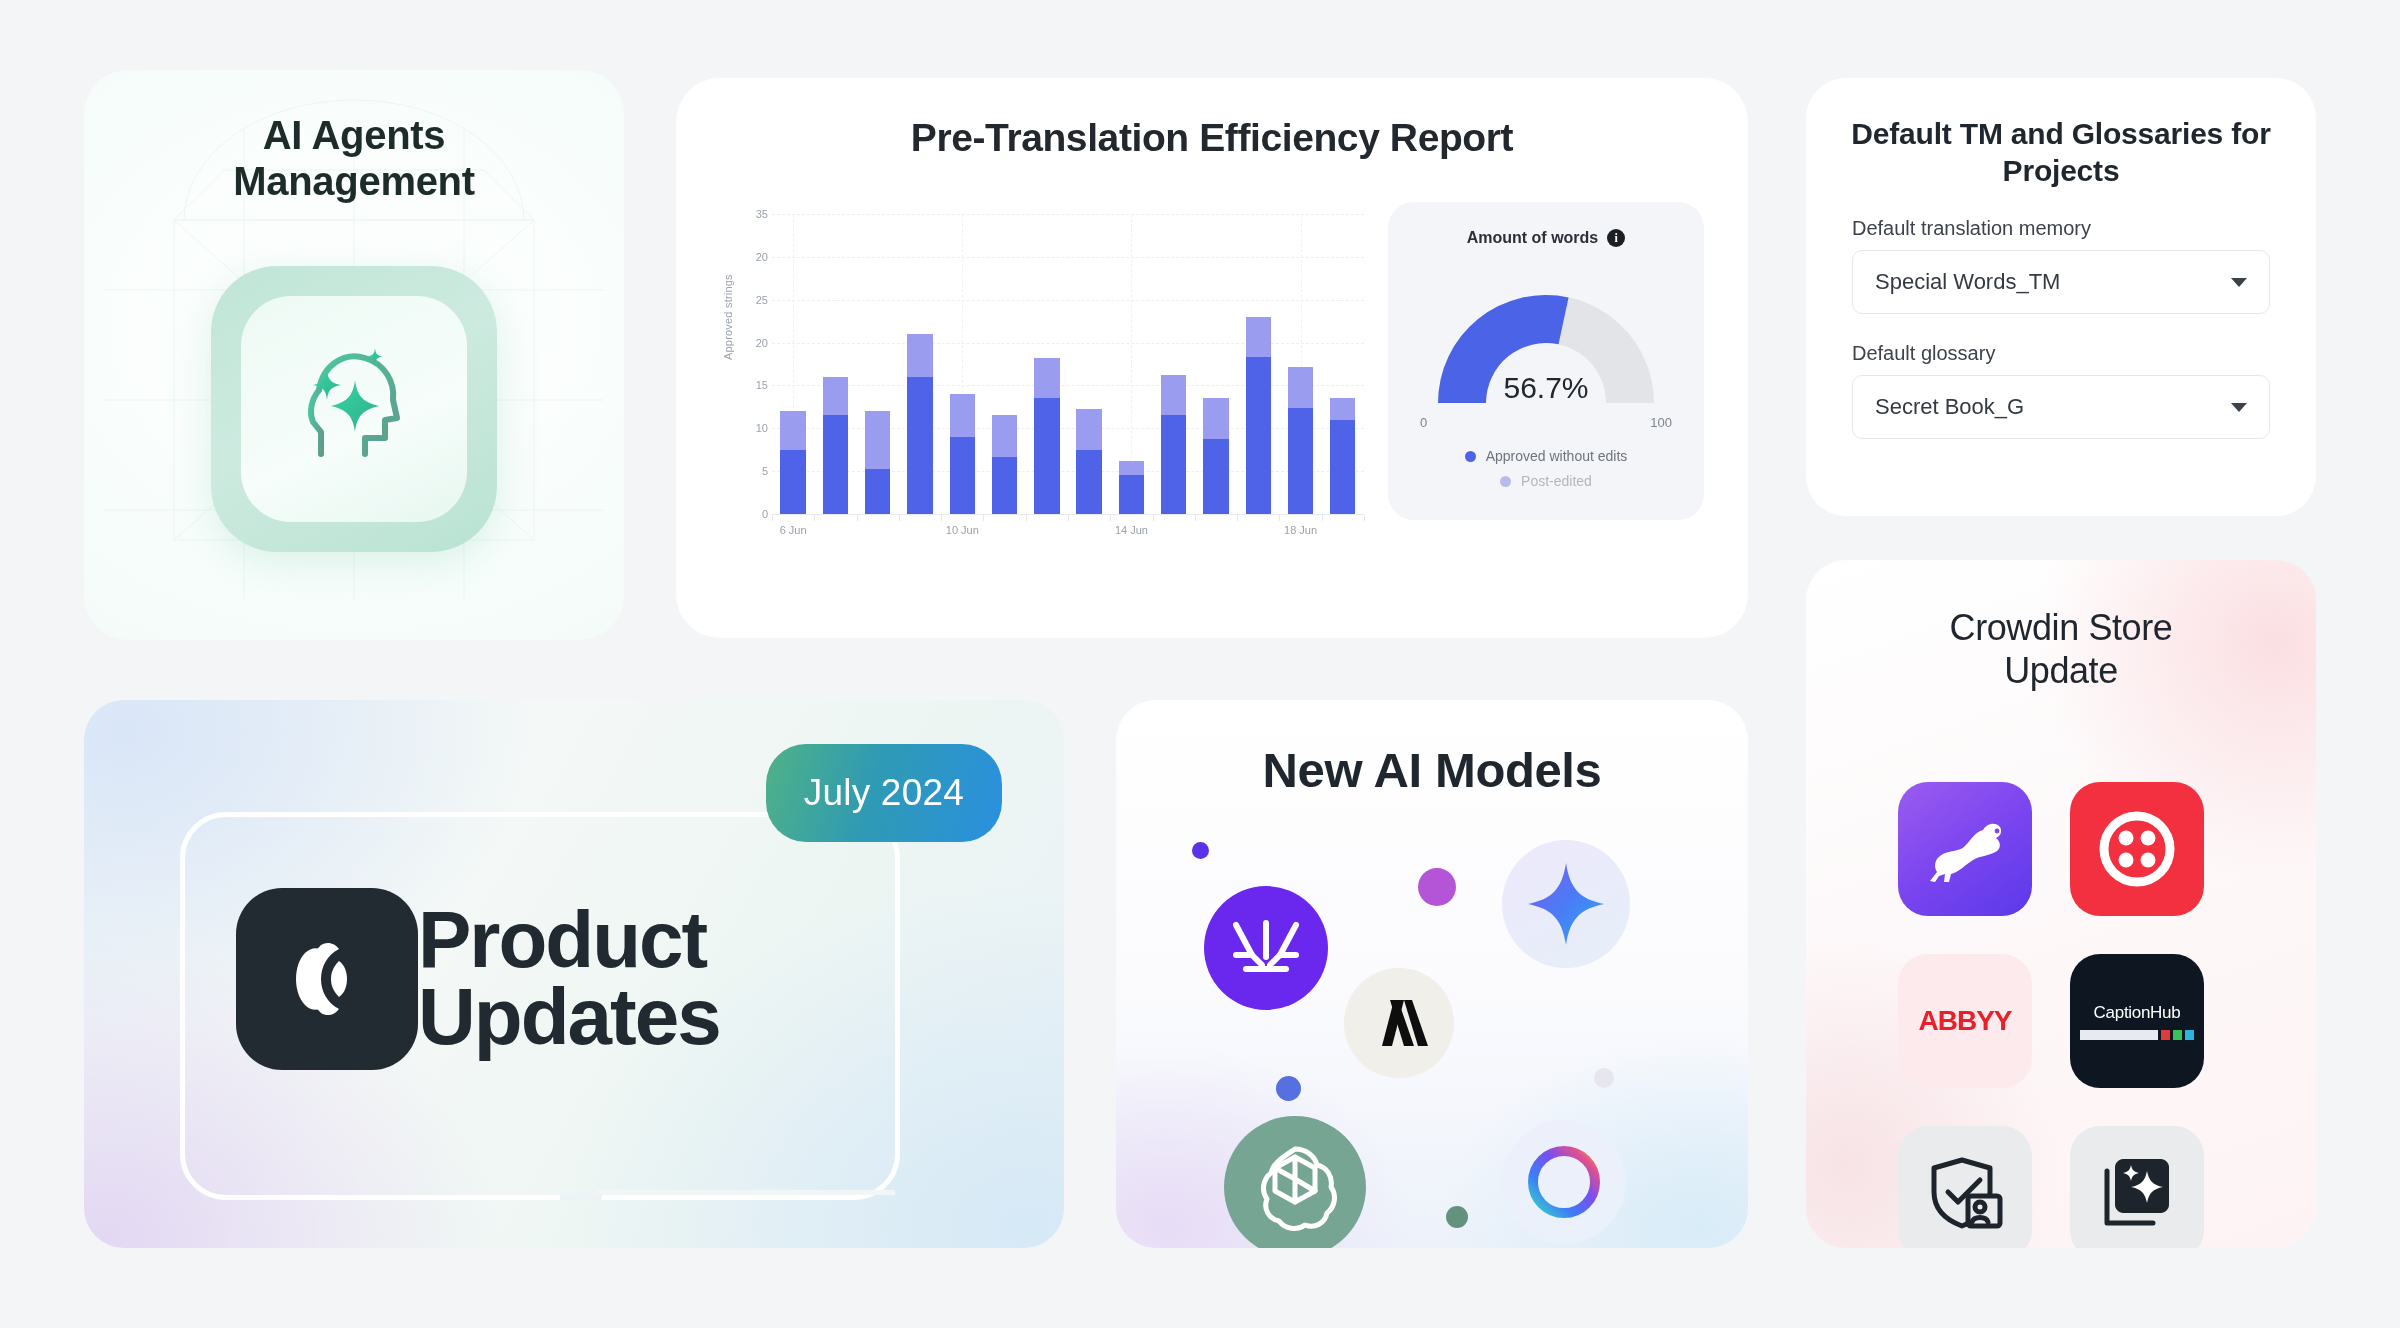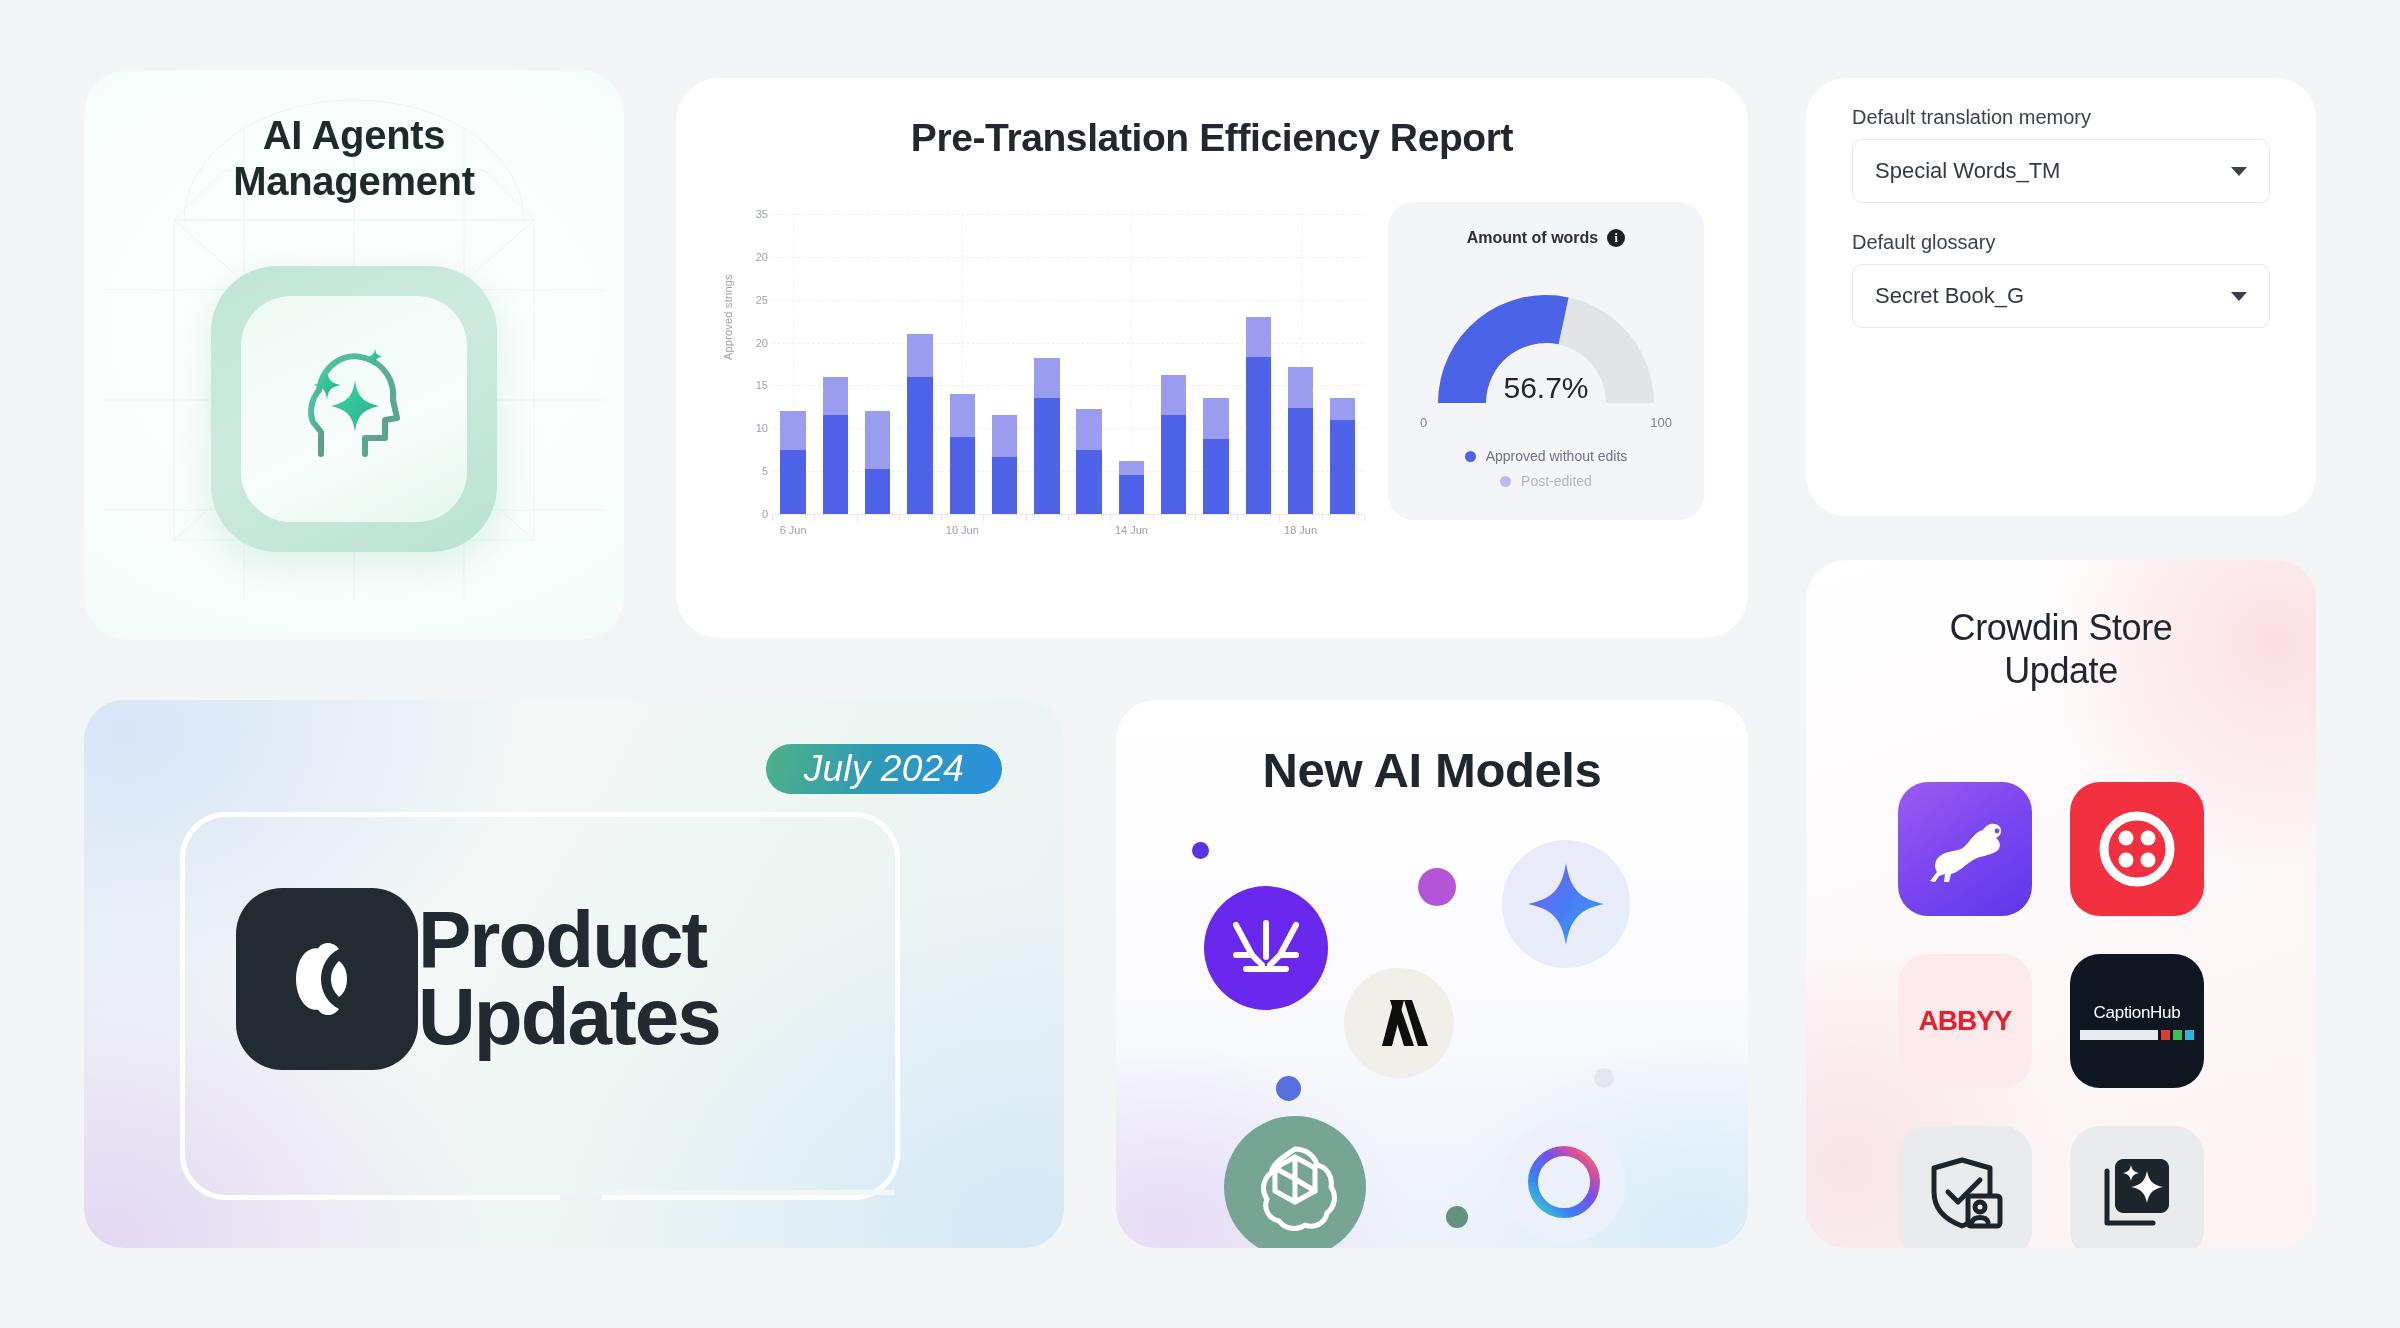--- a/index.html
+++ b/index.html
@@ -180,23 +180,23 @@
   .dashed-frame::after {
     content: ""; position: absolute; left: 58%; top: calc(100% - 5px);
     width: 42%; height: 5px; background: #f1f6f6;
   }
   .dash-gap-1 {
     position: absolute; left: 476px; top: 494px; width: 42px; height: 6px;
     background: linear-gradient(90deg,#eef4f5,#eef4f5);
   }
   .month-badge {
     position: absolute; right: 62px; top: 44px;
-    padding: 4px 38px; border-radius: 40px;
+    padding: 28px 38px; border-radius: 40px;
     background: linear-gradient(105deg, #4fb286 0%, #2f9ab4 45%, #2a90e0 100%);
-    color: #fff; font-size: 37px; font-weight: 500; letter-spacing: .2px; font-style: italic;
+    color: #fff; font-size: 37px; font-weight: 500; letter-spacing: .2px;
   }
   .prod-row {
     position: absolute; left: 152px; top: 188px;
     display: flex; align-items: center; 
   }
   .crowdin-mark {
     width: 182px; height: 182px; border-radius: 46px; background: #232b32;
     display: flex; align-items: center; justify-content: center;
   }
   .prod-text {
@@ -475,20 +475,21 @@
           <div class="legend-row legend-2">
             <span class="legend-dot"></span>
             <span class="lbl">Post-edited</span>
           </div>
         </div>
       </div>
     </div>
   </div>
 
   <div class="card" id="tm-card">
+    <div class="tm-title">Default TM and Glossaries for Projects</div>
 
     <div class="field-group">
       <div class="field-label">Default translation memory</div>
       <div class="select-box">
         <span>Special Words_TM</span>
         <span class="caret"></span>
       </div>
     </div>
 
     <div class="field-group">

